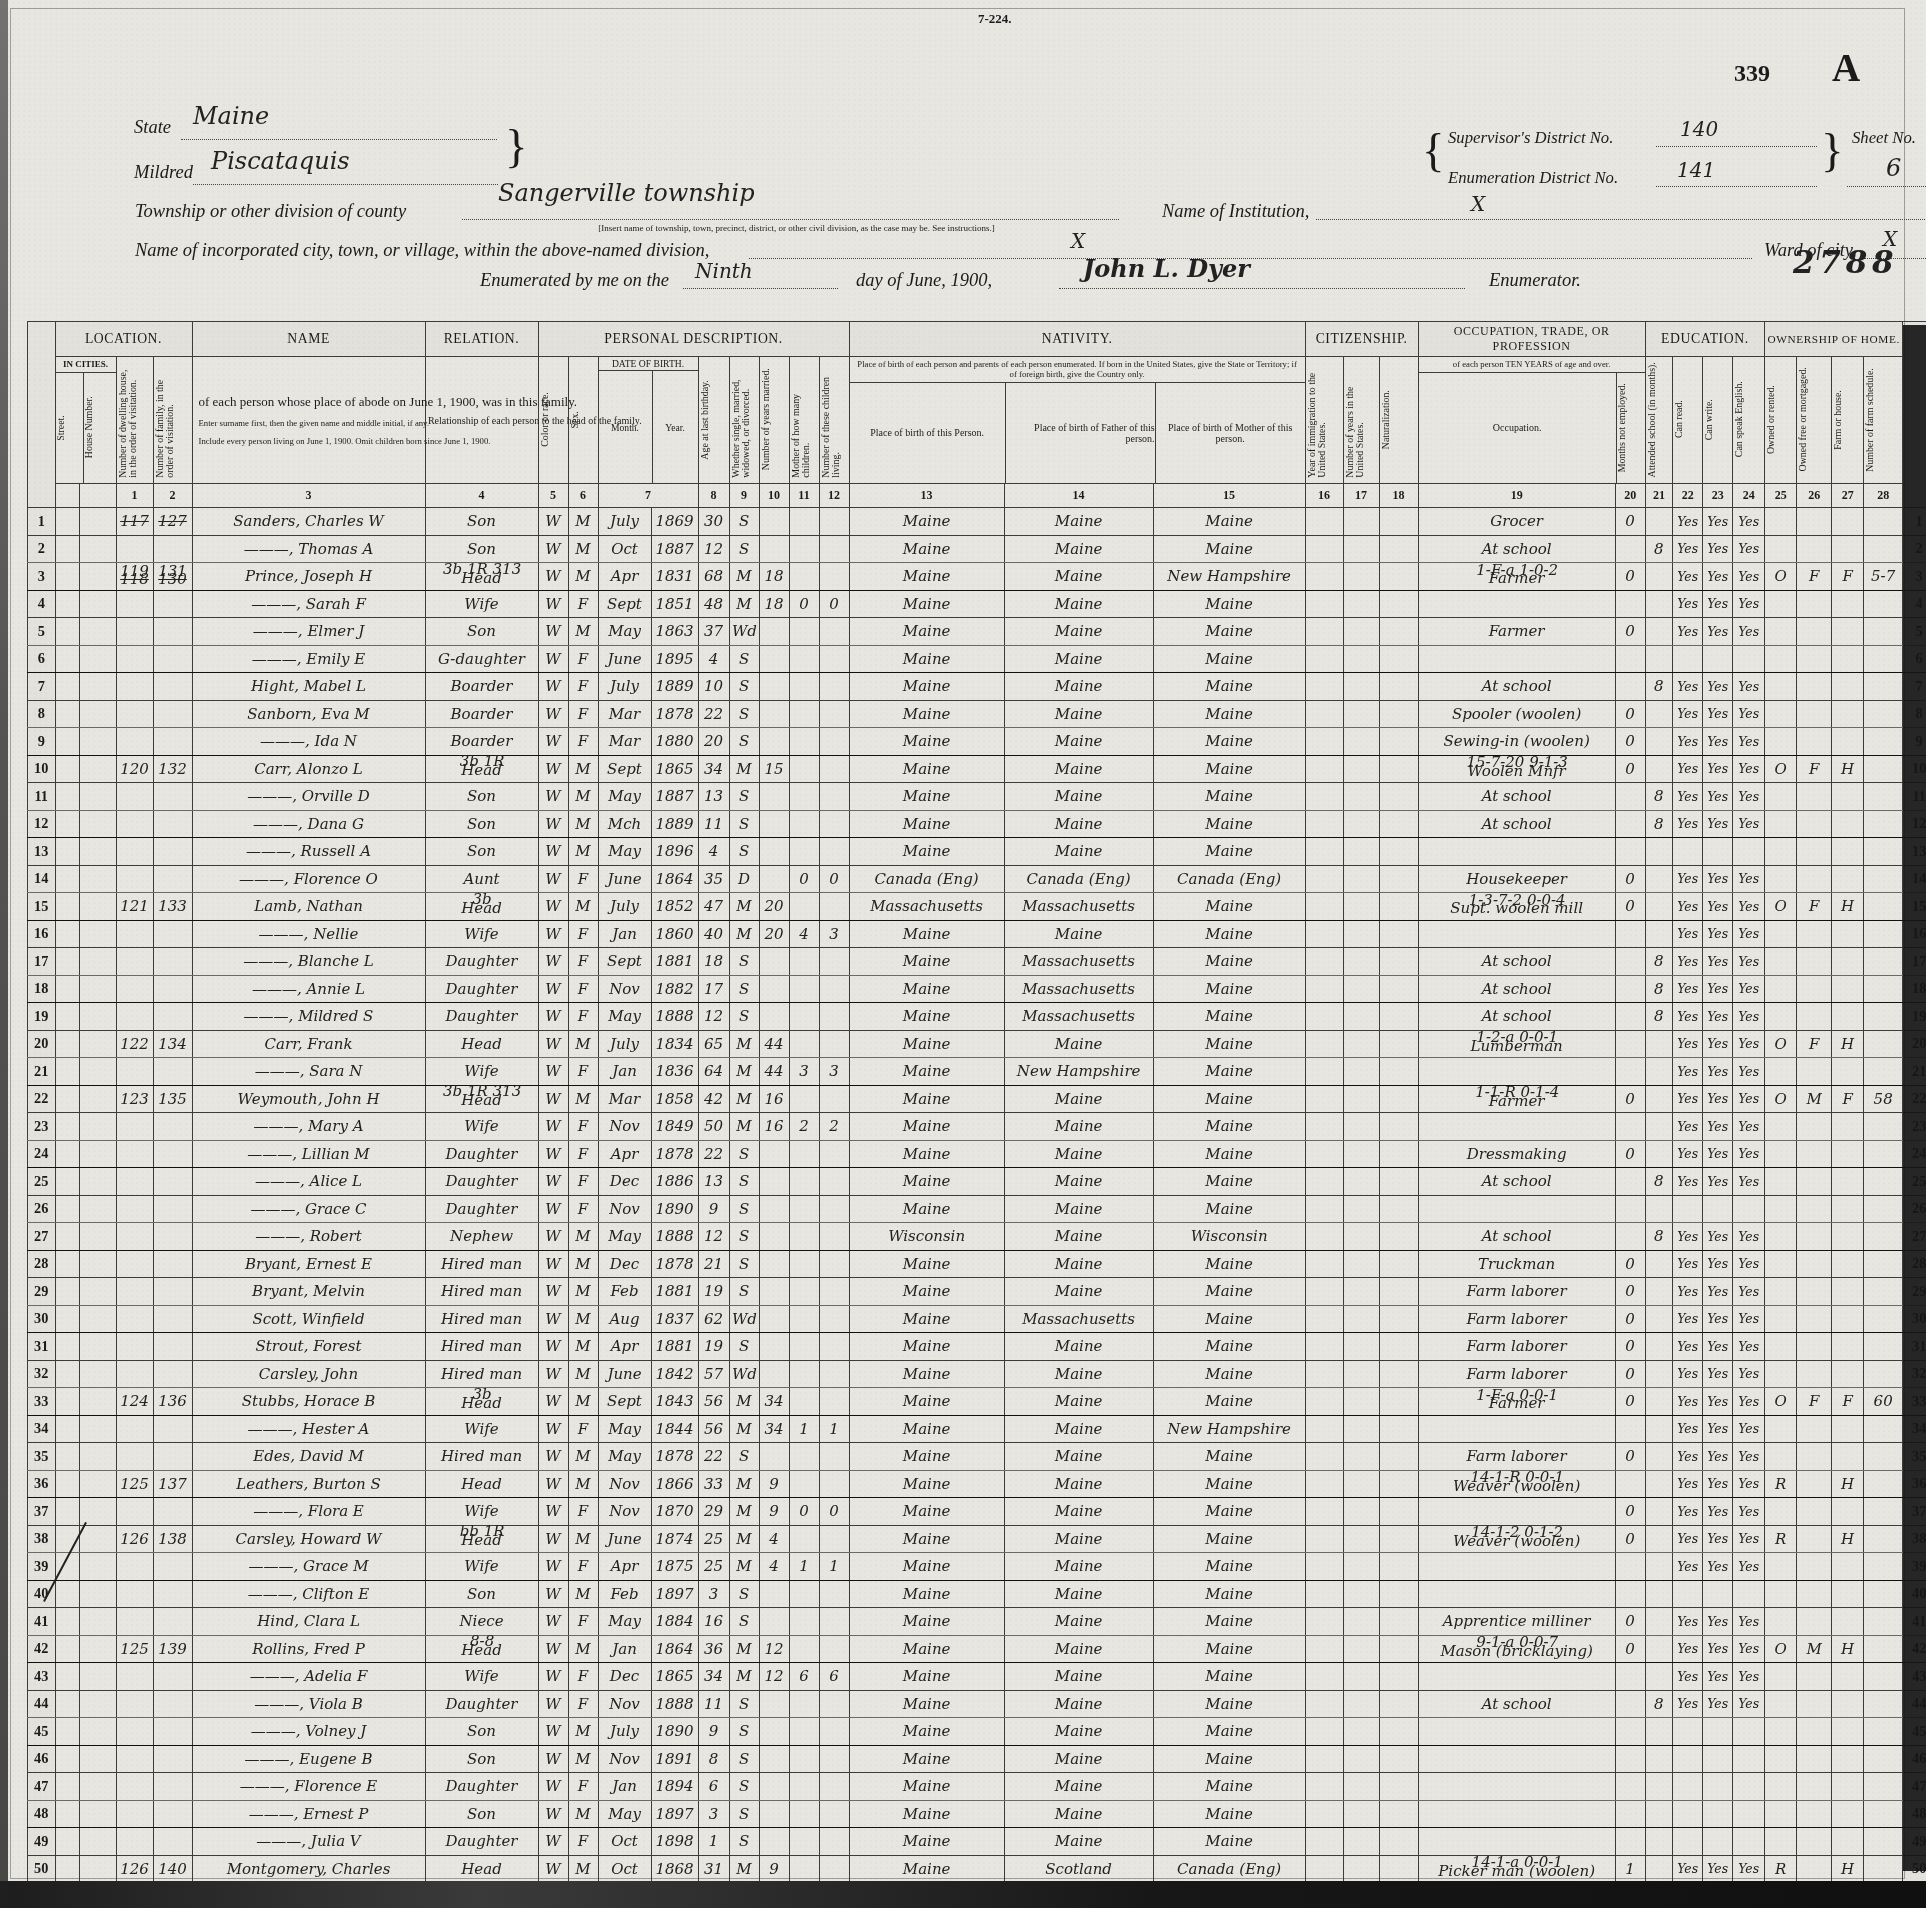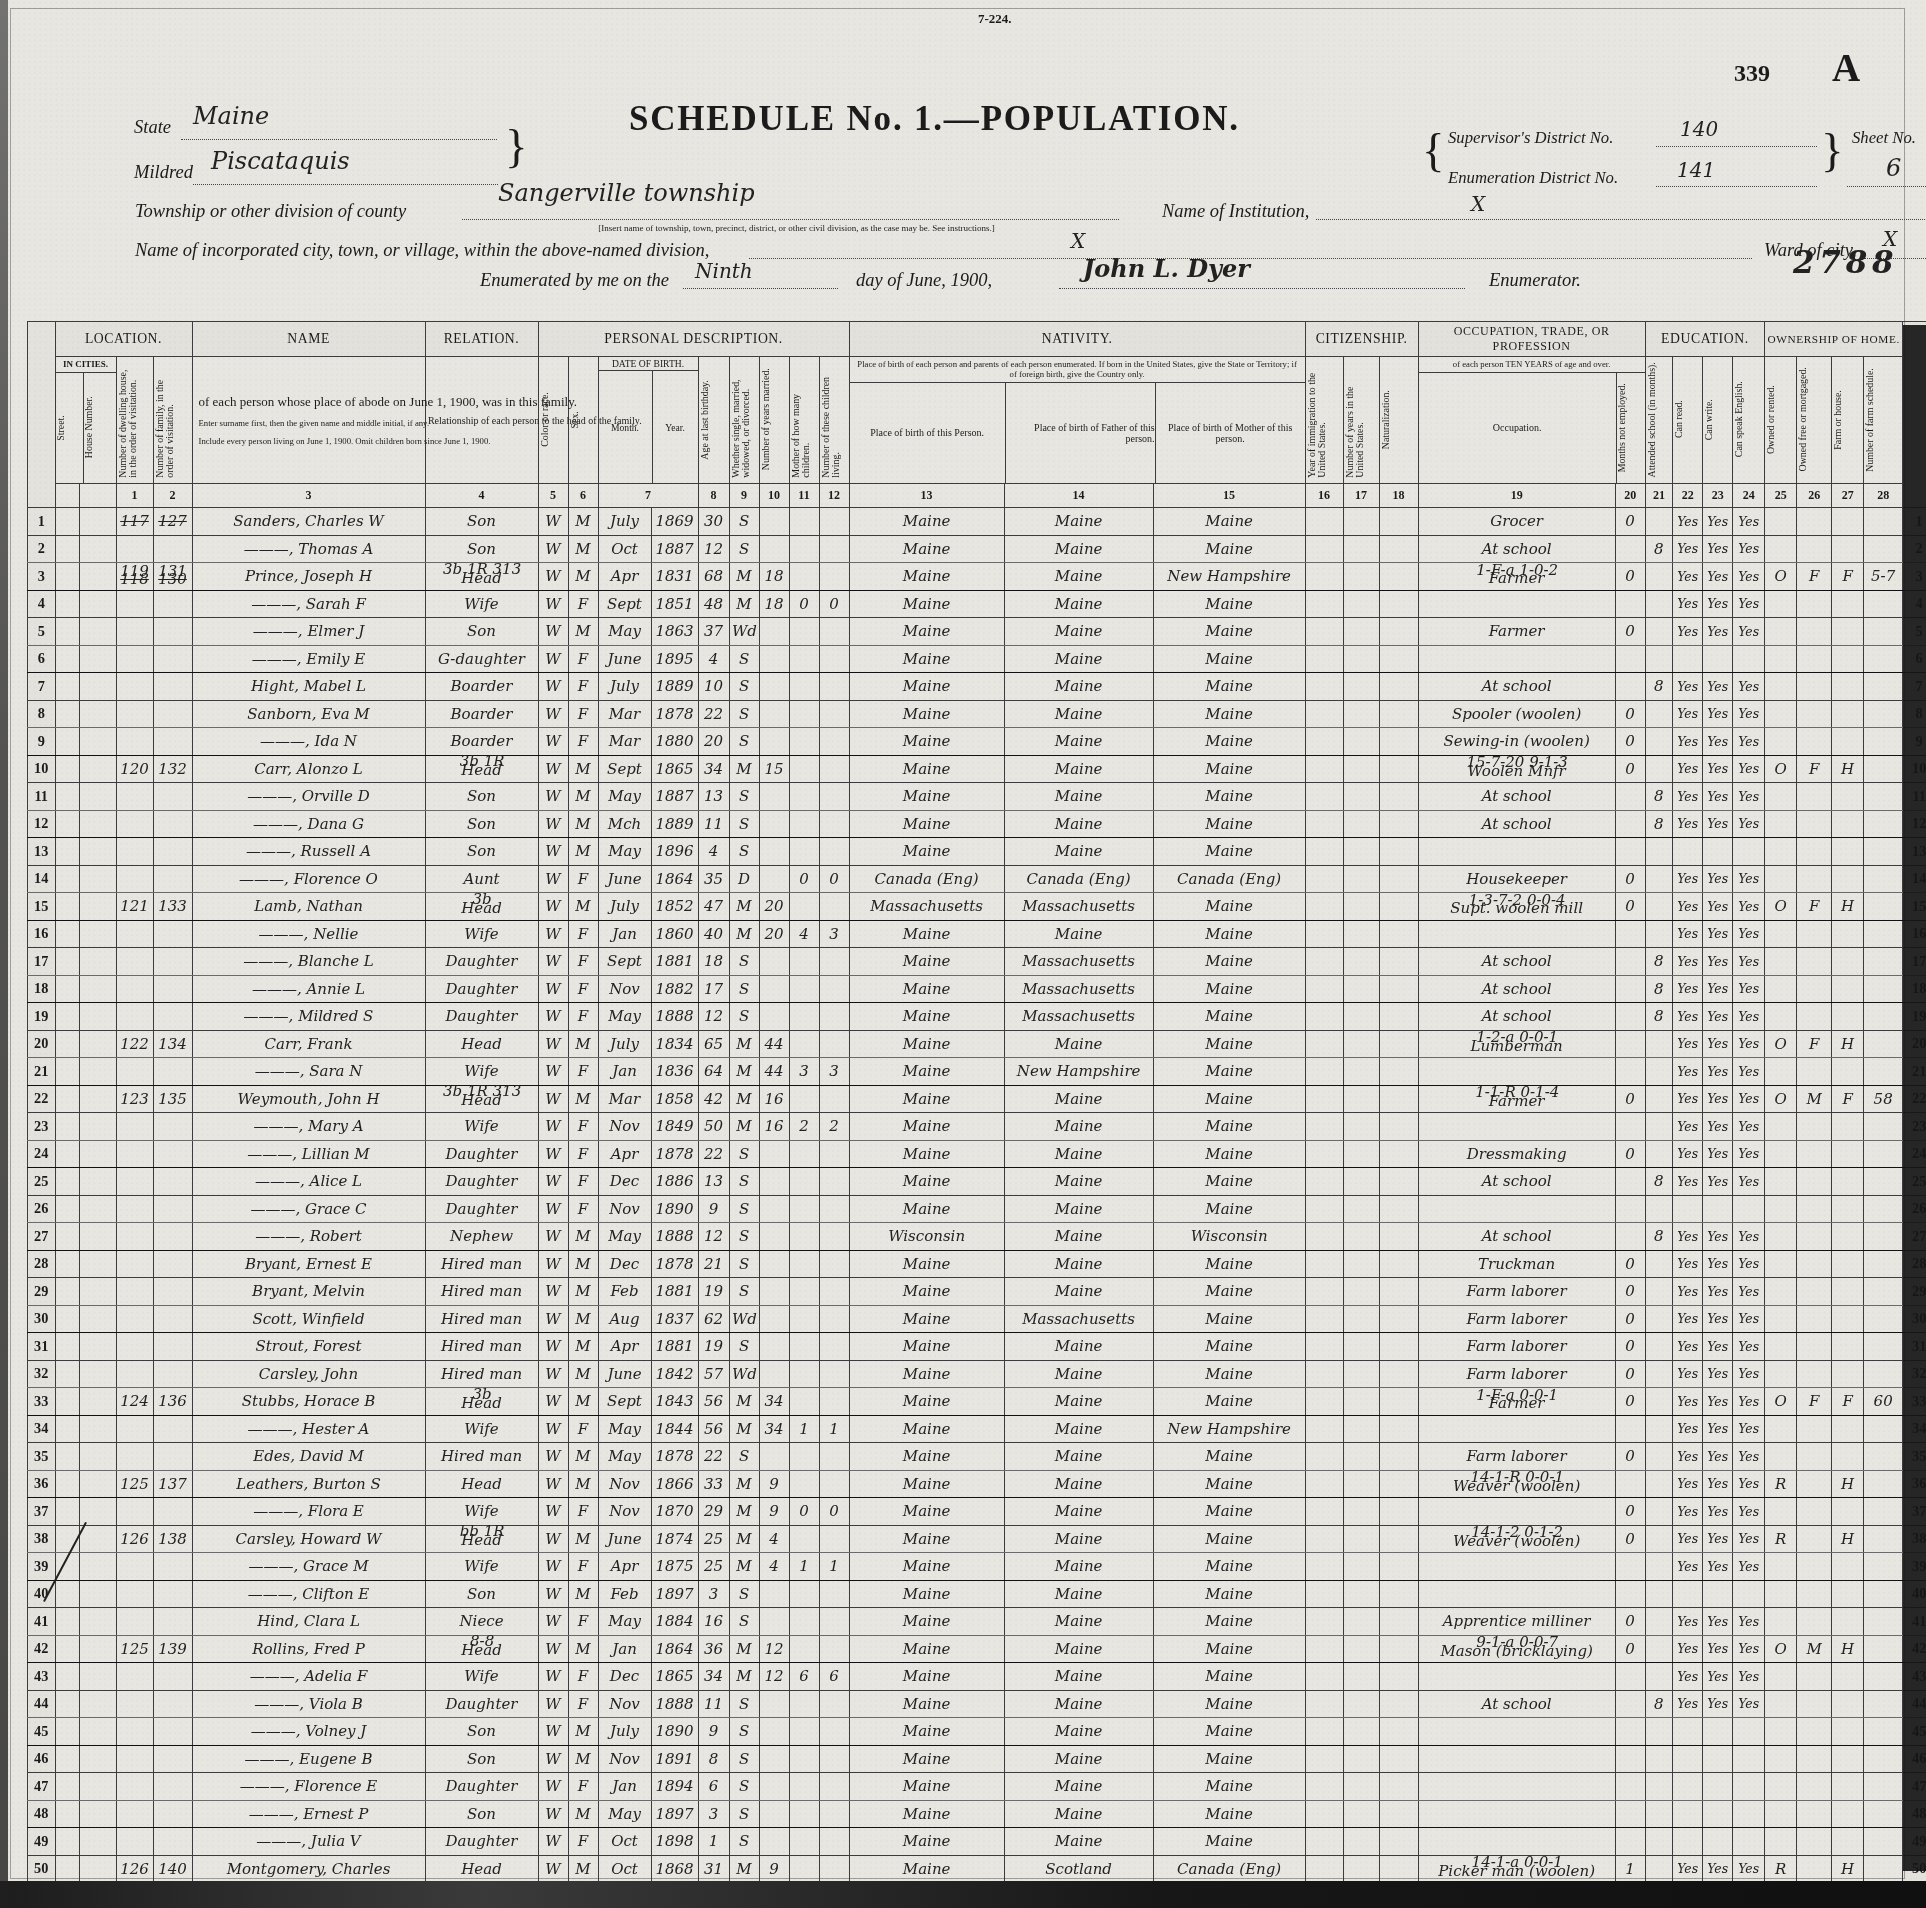--- a/index.html
+++ b/index.html
@@ -70,21 +70,20 @@
 </head>
 <body>
 
 <div class="page">
   <div class="corner-frame"></div>
 
   <div class="formhead">
     <div class="abs" style="left:934px;top:10.7px;font-weight:bold;font-size:13px;">7-224.</div>
     <div class="abs pageno" style="left:1690px;top:60px;">339</div>
     <div class="abs sheetletter" style="left:1788px;top:45px;">A</div>
-    <div class="abs title-sched" style="left:585px;top:99px;">SCHEDULE No. 1.—POPULATION.</div>
 
     <div class="abs lbl" style="left:90px;top:117px;">State</div>
     <div class="abs hw hw-lg" style="left:149px;top:102px;">Maine</div>
     <div class="abs dotted" style="left:137px;top:139px;width:316px;"></div>
     <div class="abs lbl" style="left:90px;top:162px;">Mildred</div>
     <div class="abs hw hw-lg" style="left:167px;top:147px;">Piscataquis</div>
     <div class="abs dotted" style="left:149px;top:184px;width:305px;"></div>
     <div class="abs brace" style="left:461px;top:119px;">}</div>
 
     <div class="abs brace" style="left:1378px;top:123px;">{</div>

